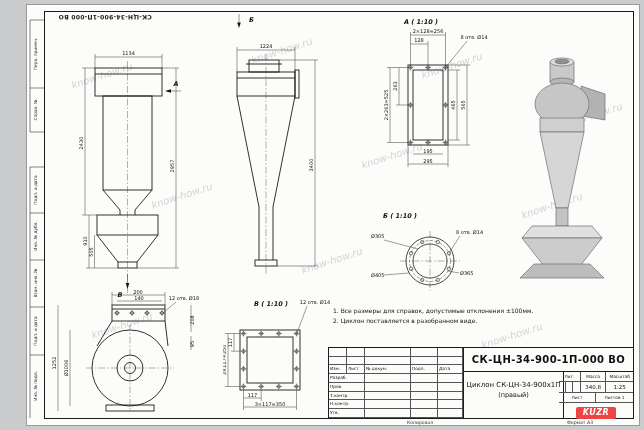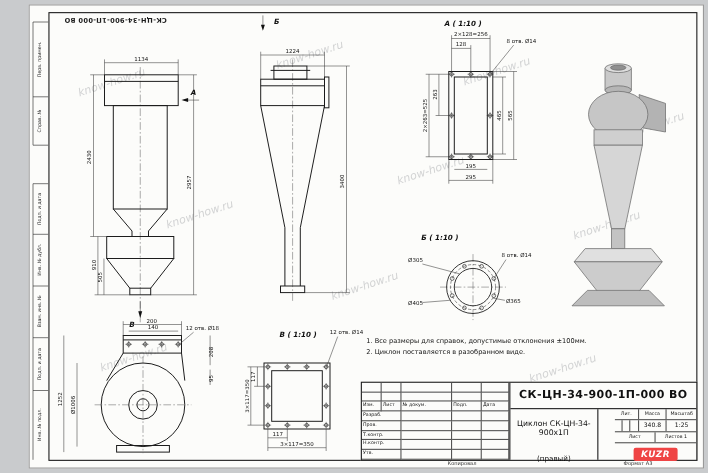--- a/index.html
+++ b/index.html
@@ -22,22 +22,22 @@
   .copied{position:absolute;left:370px;top:420px;width:100px;text-align:center;font-size:4.6px;color:#333}
   .format{position:absolute;left:540px;top:420px;width:80px;text-align:center;font-size:4.6px;color:#333}
   .wm{position:absolute;font-size:10px;font-style:italic;color:rgba(125,128,133,.33);transform:rotate(-18deg);pointer-events:none;white-space:nowrap}
   
   .tb{position:absolute;left:328px;top:347px;width:306px;height:72px;border:1px solid #1c1c1c;box-sizing:border-box;background:#fcfcfa}
   .tb-left{position:absolute;left:0;top:0;width:135px;height:100%;border-right:1px solid #1c1c1c;box-sizing:border-box;display:grid;grid-template-columns:18px 18px 46px 27px 25px;grid-template-rows:repeat(8,8.72px)}
   .tb-left .c{border-right:.5px solid #555;border-bottom:.5px solid #555;font-size:4.3px;line-height:8.5px;padding:0 1px;overflow:hidden;color:#111}
   .tb-left .sp2{grid-column:span 2}
   .tb-right{position:absolute;left:135px;top:0;right:0;bottom:0}
   .tb-desig{height:24px;border-bottom:1px solid #1c1c1c;box-sizing:border-box;display:flex;align-items:center;justify-content:center;font-weight:bold;font-size:10px;letter-spacing:.4px;color:#101010}
-  .tb-name{position:absolute;left:0;top:24px;width:80px;bottom:0;border-right:1px solid #1c1c1c;box-sizing:border-box;text-align:center;font-size:7px;padding-top:9px;color:#101010}
-  .tb-name .nm2{font-size:6.5px;margin-top:16px}
+  .tb-name{position:absolute;left:0;top:24px;width:100px;bottom:0;border-right:1px solid #1c1c1c;box-sizing:border-box;text-align:center;font-size:7px;padding-top:9px;color:#101010}
+  .tb-name .nm2{font-size:6.5px;margin-top:2px}
   .tb-meta{position:absolute;left:95px;top:24px;right:0;bottom:0;font-size:4.3px;color:#111}
   .mrow{display:flex;border-bottom:.5px solid #555}
   .h1{height:9px}.h2{height:10px}.h3{height:9px}
   .mc{border-right:.5px solid #555;display:flex;align-items:center;justify-content:center;box-sizing:border-box}
   .w-lit{width:22px}.w-mass{width:26px}.w-scale{width:27px}.last{border-right:none}
   .val{font-size:5.5px}
   .litbox{padding:0}
   .litbox span{flex:1;height:100%;border-right:.5px solid #555}
   .litbox span:last-child{border-right:none}
   .w-half{width:37.5px}

